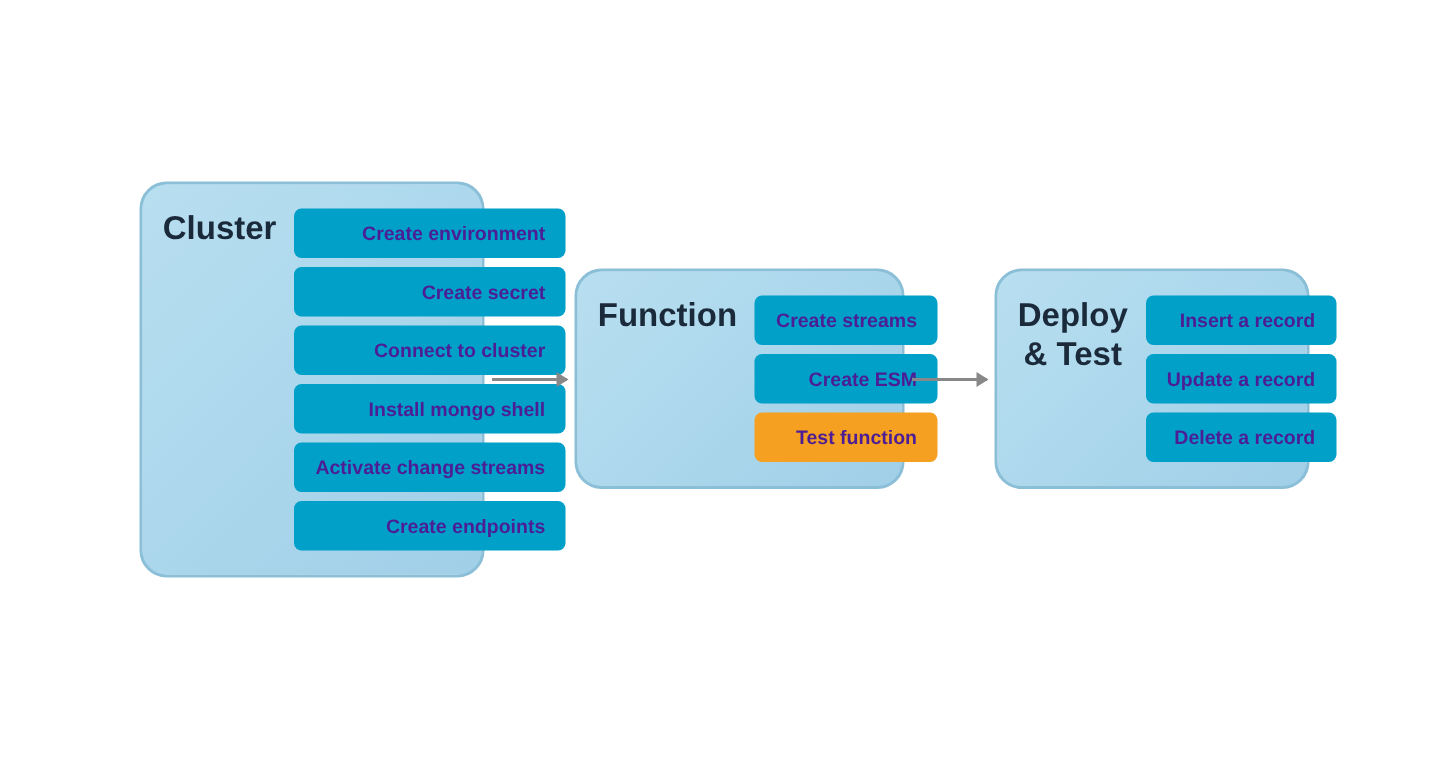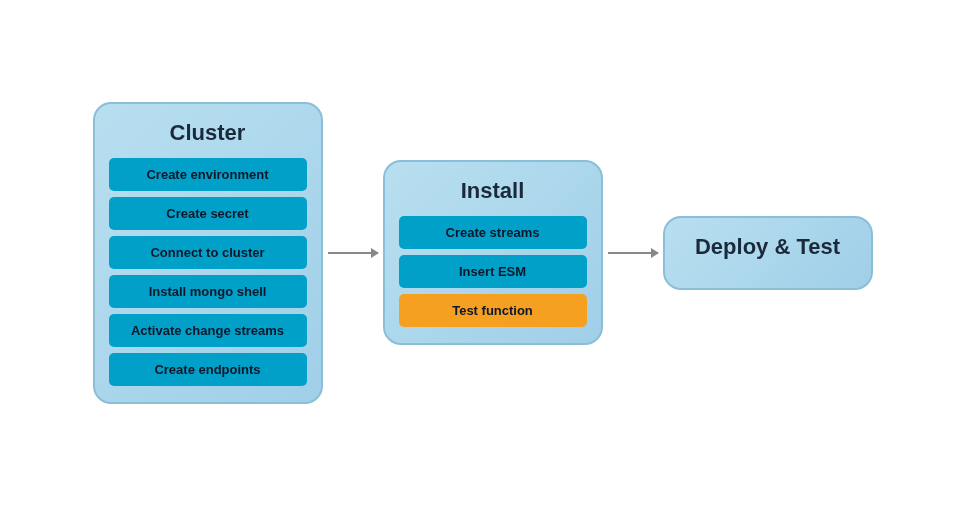--- a/index.html
+++ b/index.html
@@ -20,47 +20,47 @@
       gap: 0px;
       padding: 20px;
     }
 
     .panel {
       background: linear-gradient(135deg, #b8dff0 0%, #a0cfe8 100%);
       border-radius: 18px;
       border: 2px solid #8bbfd8;
       padding: 16px 14px 16px 14px;
       display: flex;
-      flex-direction: column;
-      gap: 0px;
+      flex-direction: row;
+      gap: 12px;
     }
 
     .panel-title {
       font-size: 22px;
       font-weight: bold;
       color: #1a2a3a;
       text-align: center;
       margin-bottom: 12px;
     }
 
     .panel-items {
       display: flex;
       flex-direction: column;
       gap: 6px;
     }
 
     .item-btn {
       background: #00a0c8;
-      color: #0f172a;
+      color: #4c1d95;
       border: none;
       border-radius: 5px;
       padding: 9px 14px;
       font-size: 13px;
       font-weight: bold;
-      text-align: center;
+      text-align: right;
       cursor: pointer;
       width: 100%;
       white-space: nowrap;
     }
 
     .item-btn.orange {
       background: #f5a020;
     }
 
     .panel-cluster {
@@ -113,26 +113,31 @@
         <button class="item-btn">Connect to cluster</button>
         <button class="item-btn">Install mongo shell</button>
         <button class="item-btn">Activate change streams</button>
         <button class="item-btn">Create endpoints</button>
       </div>
     </div>
     <div class="arrow-container">
       <div class="arrow-line"></div>
     </div>
     <div class="panel panel-function">
-      <div class="panel-title">Install</div>
+      <div class="panel-title">Function</div>
       <div class="panel-items">
         <button class="item-btn">Create streams</button>
-        <button class="item-btn">Insert ESM</button>
+        <button class="item-btn">Create ESM</button>
         <button class="item-btn orange">Test function</button>
       </div>
     </div>
     <div class="arrow-container">
       <div class="arrow-line"></div>
     </div>
     <div class="panel panel-deploy">
       <div class="panel-title">Deploy &amp; Test</div>
+      <div class="panel-items">
+        <button class="item-btn">Insert a record</button>
+        <button class="item-btn">Update a record</button>
+        <button class="item-btn">Delete a record</button>
+      </div>
     </div>
   </div>
 
 </body></html>

